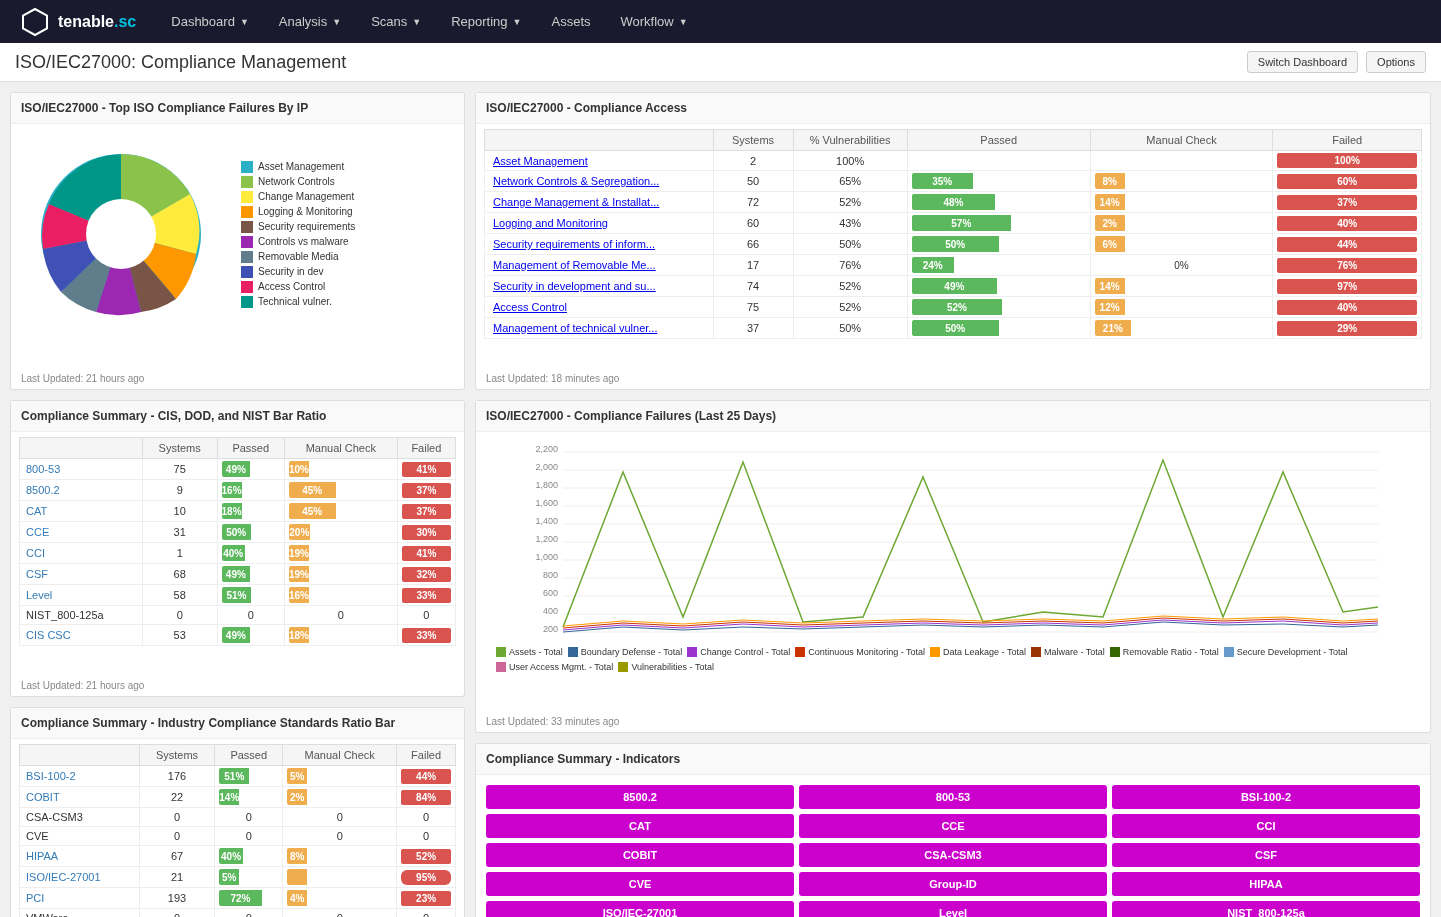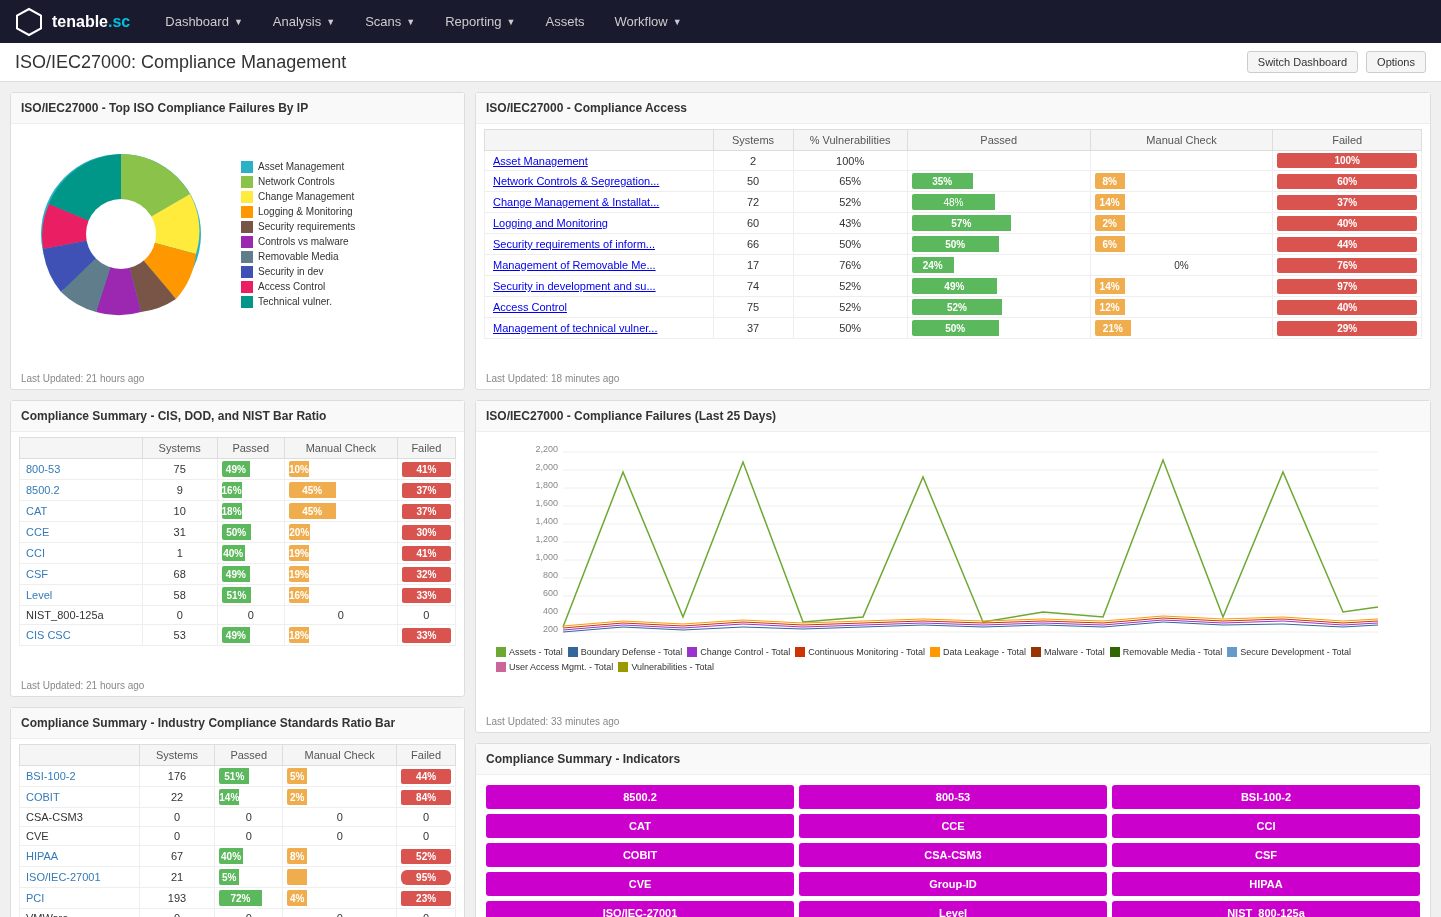--- a/index.html
+++ b/index.html
@@ -1,19 +1,19 @@
 <!DOCTYPE html>
 <html><head>
   <meta charset="utf-8">
   <style>
     * { box-sizing: border-box; margin: 0; padding: 0; }
     body { font-family: Arial, sans-serif; font-size: 11px; background: #f0f0f0; color: #333; }
 
     
-    .nav { background: #1a1a2e; display: flex; align-items: center; height: 43px; padding: 0 14px; }
+    .nav { background: #1a1a2e; display: flex; align-items: center; height: 43px; padding: 0 20px; }
     .nav-logo { display: flex; align-items: center; margin-right: 20px; }
     .nav-logo .logo-hex { width: 30px; height: 30px; margin-right: 8px; }
     .nav-logo-text { color: #fff; font-size: 16px; font-weight: bold; }
     .nav-logo-text span { color: #00c0e0; }
     .nav-items { display: flex; align-items: center; height: 100%; }
     .nav-item { color: #ccc; padding: 0 15px; height: 100%; display: flex; align-items: center; cursor: pointer; font-size: 13px; position: relative; }
     .nav-item .caret { font-size: 9px; margin-left: 5px; }
 
     
     .header-bar { background: #fff; border-bottom: 1px solid #ddd; padding: 8px 15px; display: flex; align-items: center; justify-content: space-between; }
@@ -500,21 +500,21 @@
     <td class="bar-cell">
                   <div style="background:#d9534f;color:#fff;font-size:10px;font-weight:bold;text-align:center;padding:2px;border-radius:2px;">60%</div>
                 </td>
   </tr>
               <tr>
     <td><a href="#">Change Management &amp; Installat...</a></td>
     <td>72</td>
     <td>52%</td>
     <td class="bar-cell">
                   <div class="inline-bar">
-                    <span style="width:48%;background:#5cb85c;color:#fff;font-size:10px;font-weight:normal;display:flex;align-items:center;justify-content:center;min-width:30px">48%</span>
+                    <span style="width:48%;background:#5cb85c;color:#fff;font-size:10px;font-weight:bold;display:flex;align-items:center;justify-content:center;min-width:30px">48%</span>
                   </div>
                 </td>
     <td class="bar-cell">
                   <div class="inline-bar">
                     <span style="width:14%;background:#f0ad4e;color:#fff;font-size:10px;font-weight:bold;display:flex;align-items:center;justify-content:center;min-width:30px">14%</span>
                   </div>
                 </td>
     <td class="bar-cell">
                   <div style="background:#d9534f;color:#fff;font-size:10px;font-weight:bold;text-align:center;padding:2px;border-radius:2px;">37%</div>
                 </td>
@@ -699,21 +699,21 @@
           <div class="chart-legend-item">
               <div class="chart-legend-dot" style="background:#ff9900"></div>
               <span>Data Leakage - Total</span>
             </div>
           <div class="chart-legend-item">
               <div class="chart-legend-dot" style="background:#993300"></div>
               <span>Malware - Total</span>
             </div>
           <div class="chart-legend-item">
               <div class="chart-legend-dot" style="background:#336600"></div>
-              <span>Removable Media - Total</span>
+              <span>Removable Ratio - Total</span>
             </div>
           <div class="chart-legend-item">
               <div class="chart-legend-dot" style="background:#6699cc"></div>
               <span>Secure Development - Total</span>
             </div>
           <div class="chart-legend-item">
               <div class="chart-legend-dot" style="background:#cc6699"></div>
               <span>User Access Mgmt. - Total</span>
             </div>
           <div class="chart-legend-item">

